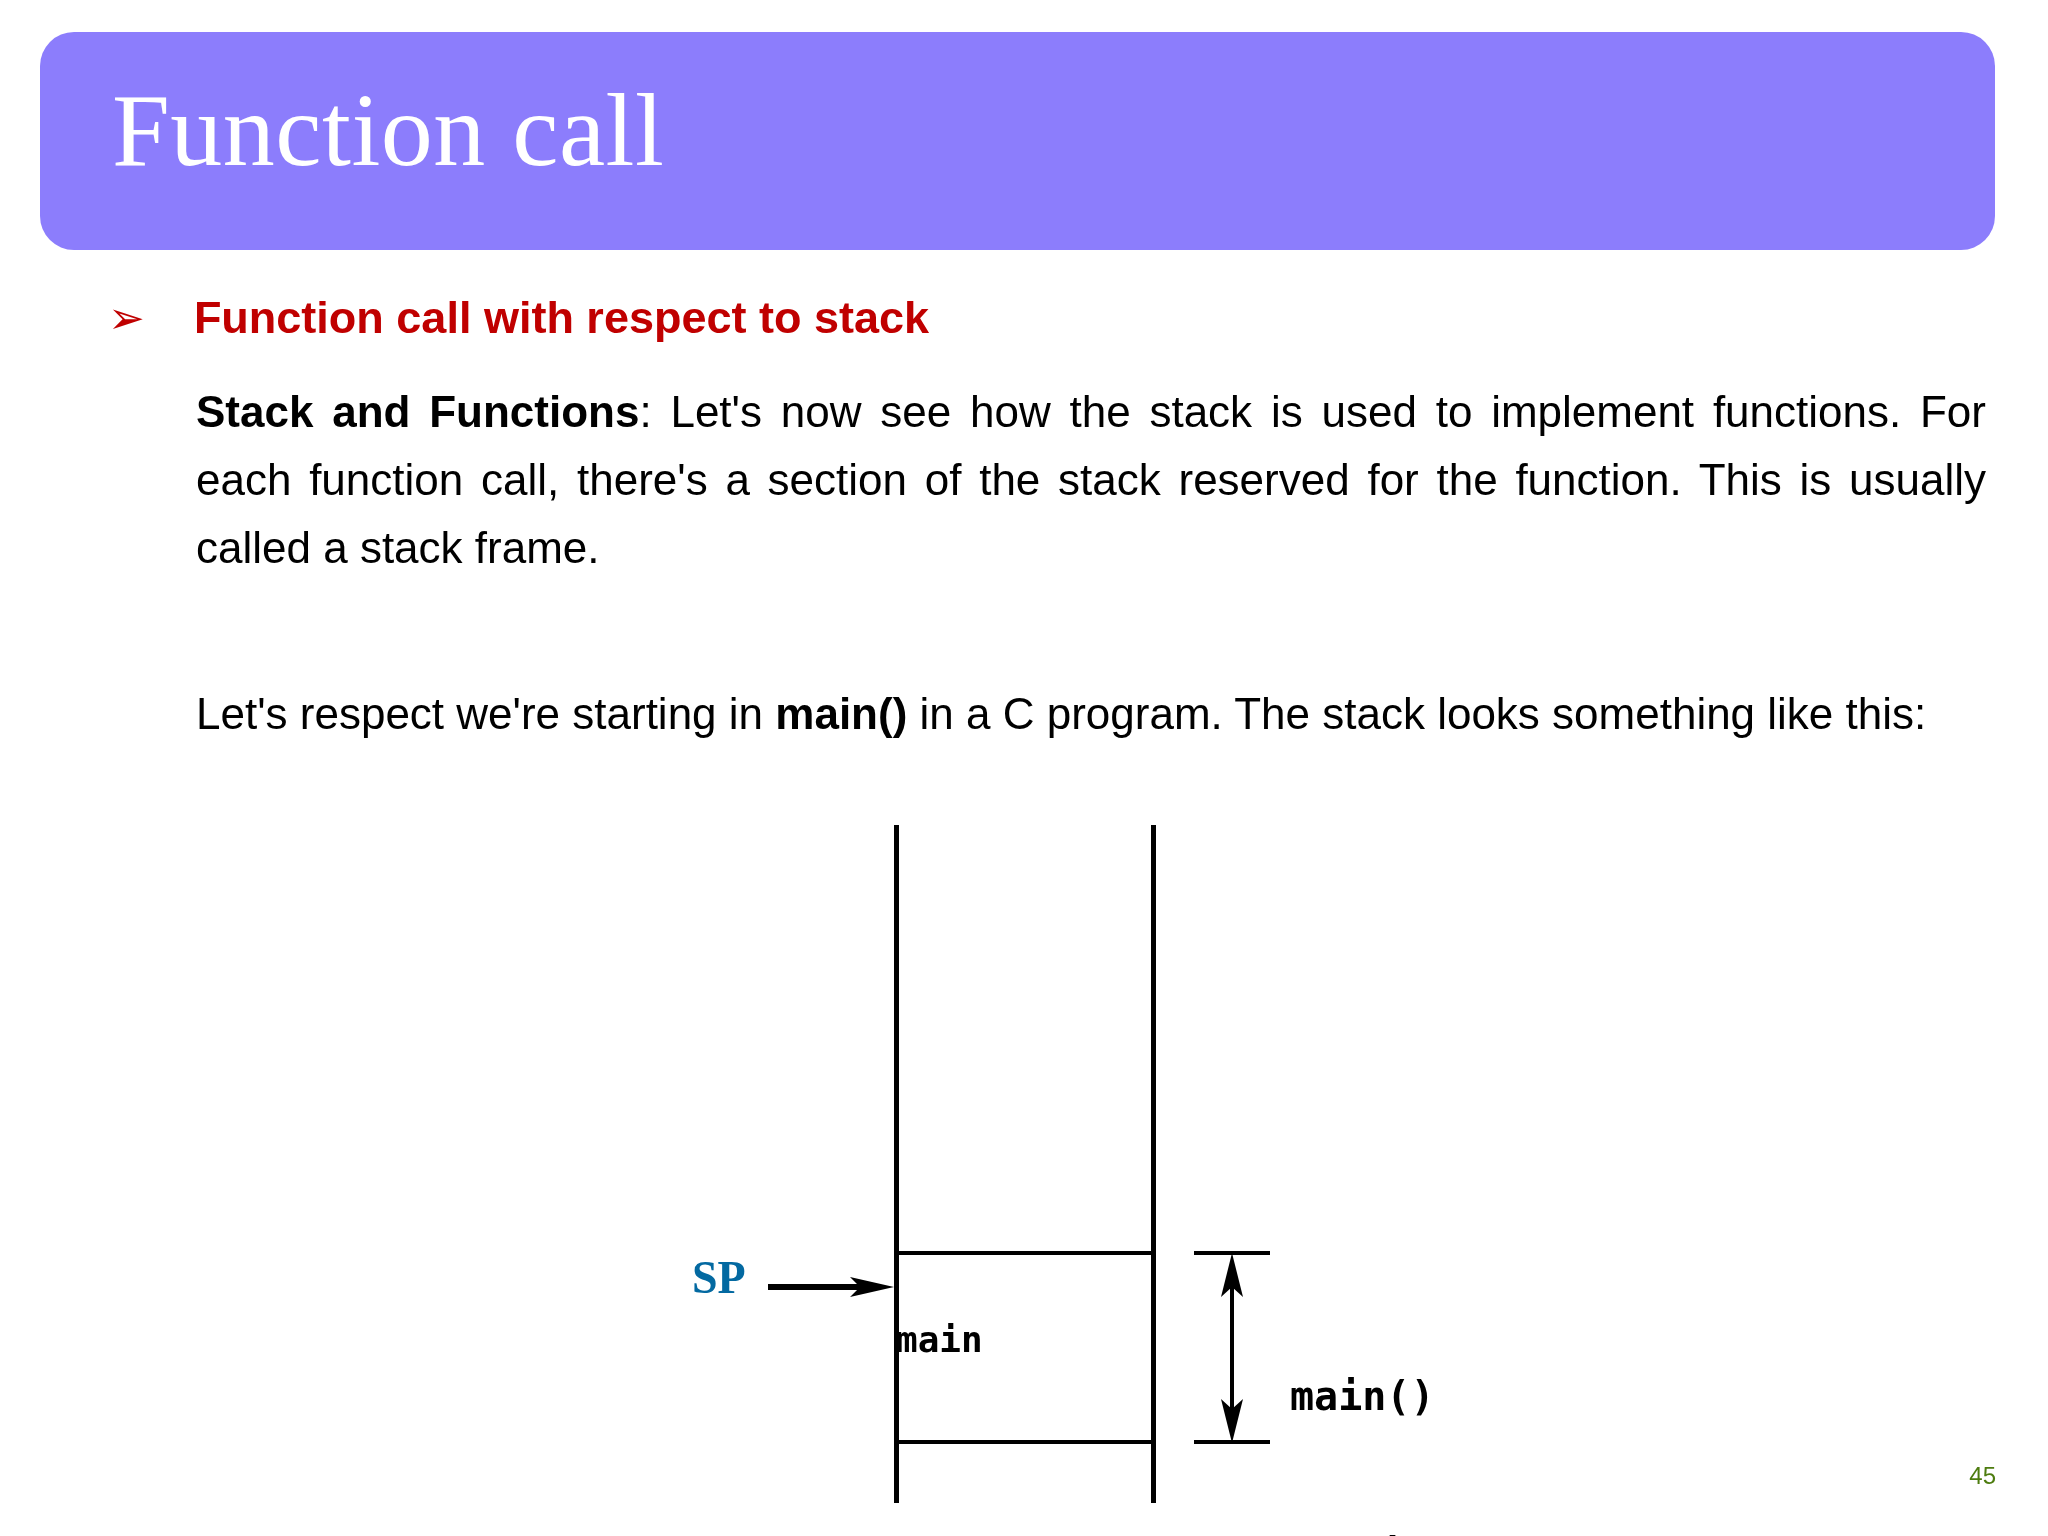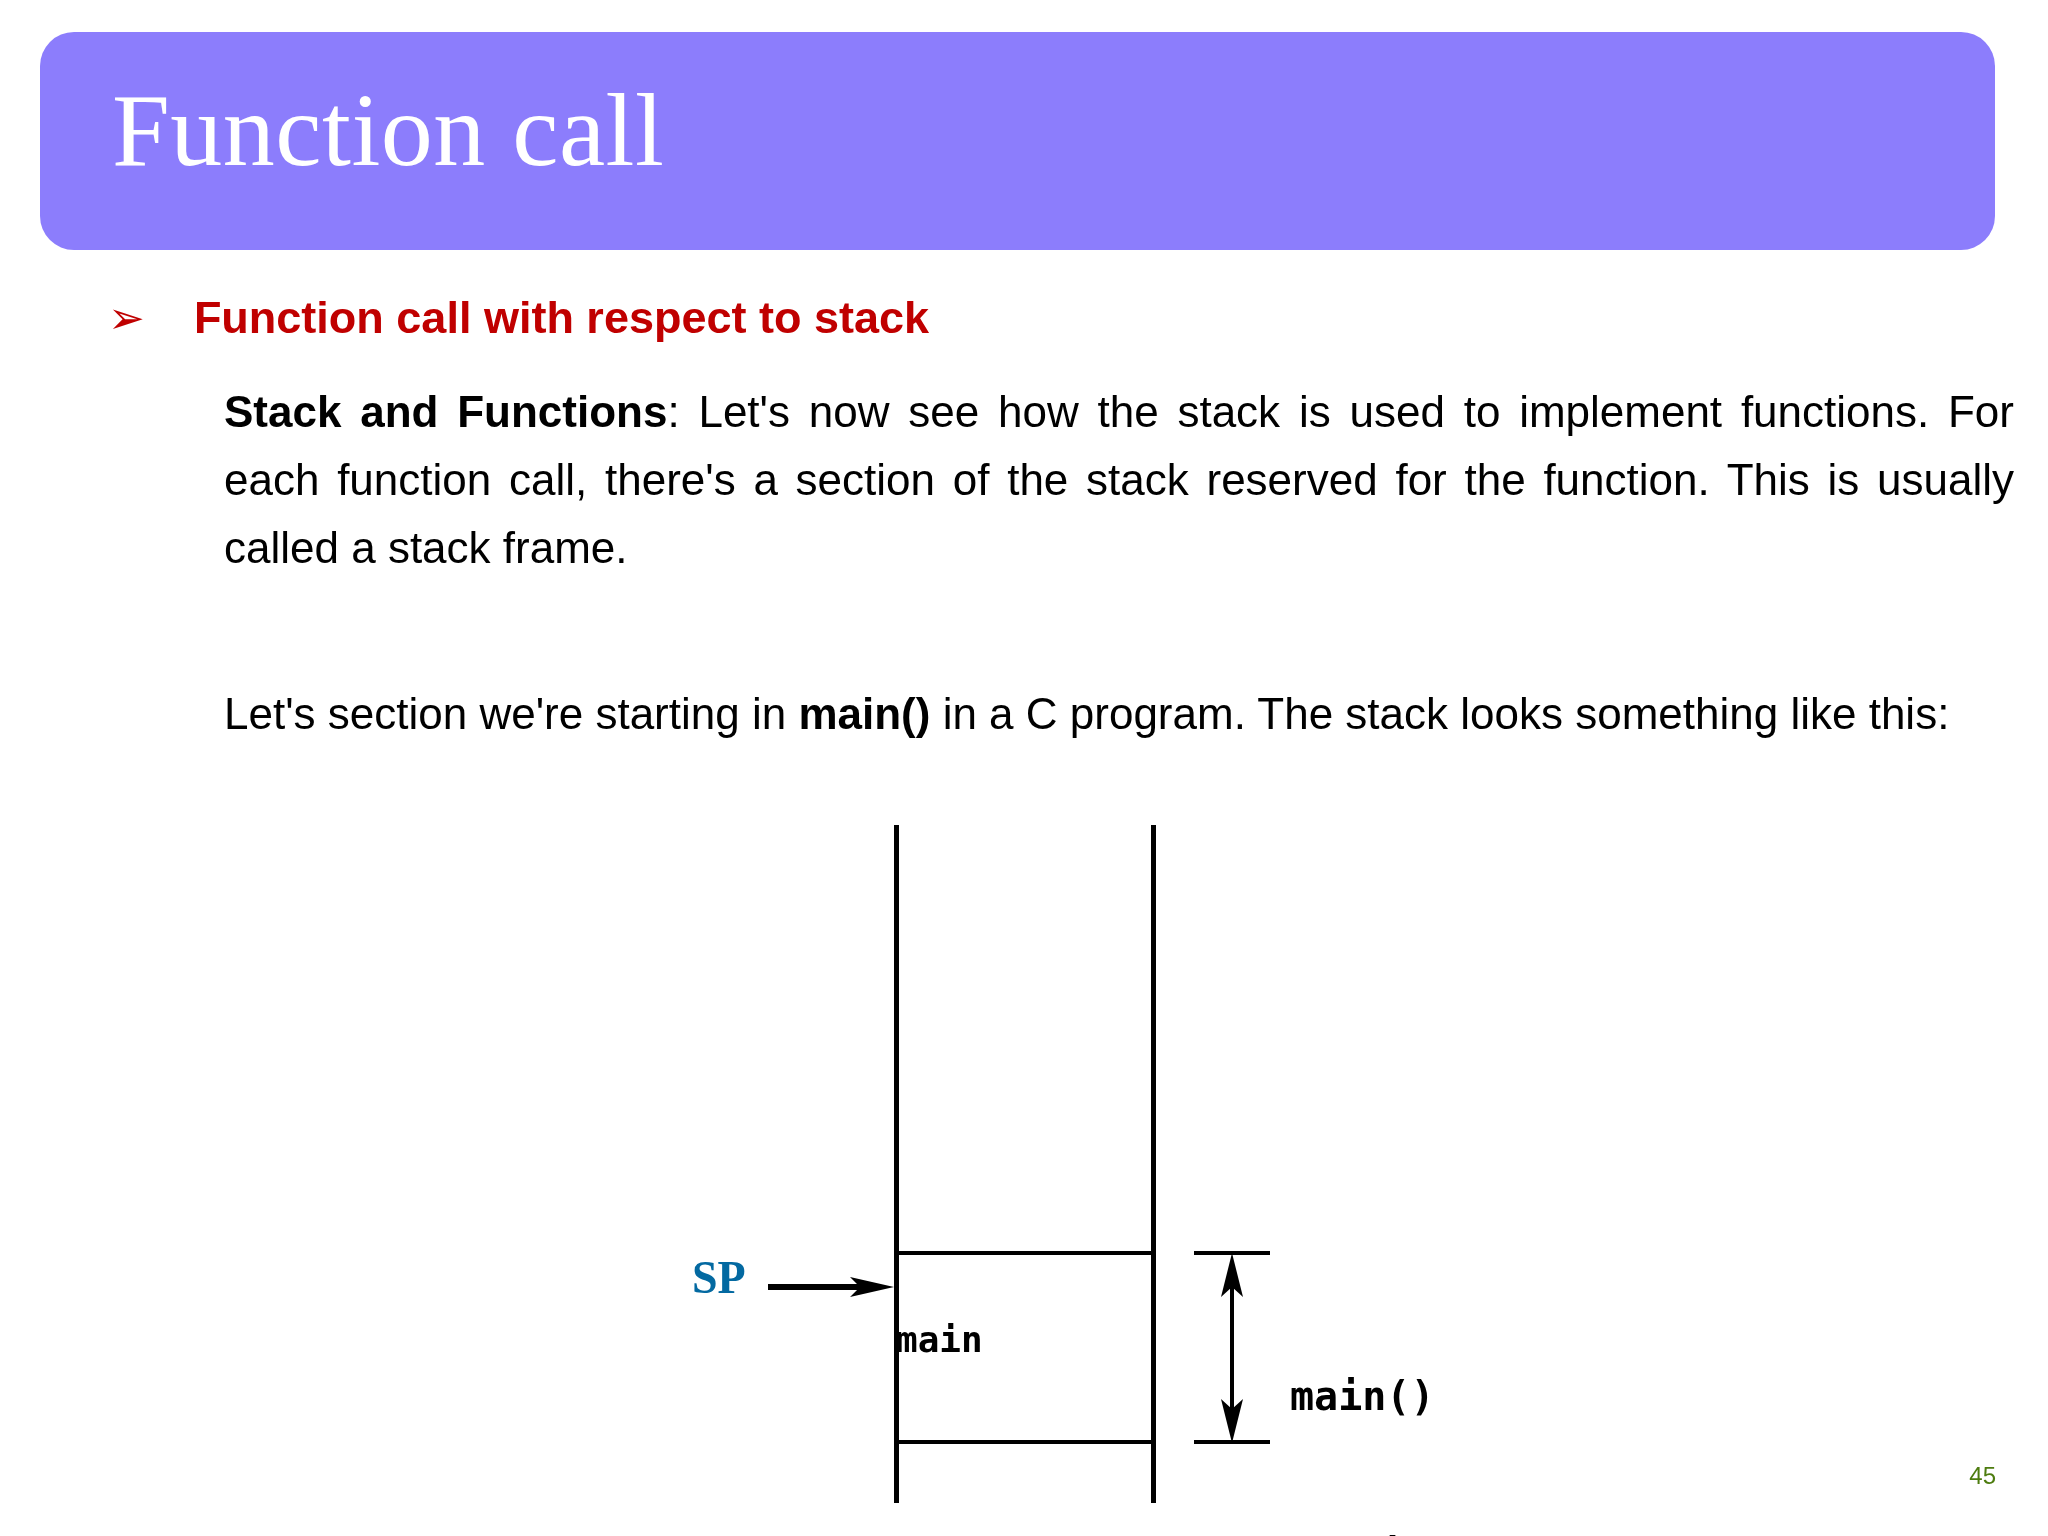--- a/index.html
+++ b/index.html
@@ -58,21 +58,21 @@
     font-size: 45px;
     line-height: 52px;
     font-weight: bold;
     white-space: nowrap;
     margin-left: 27px;
   }
 
   
   .body-para {
     position: absolute;
-    left: 224px;
+    left: 196px;
     width: 1790px;
     font-size: 44px;
     line-height: 68px;
     color: #000000;
     text-align: justify;
     text-justify: inter-word;
   }
   #para-1 { top: 378px; }
   #para-2 { top: 680px; }
   .para-strong { font-weight: bold; }
@@ -187,21 +187,21 @@
   <div id="title-text">Function call</div>
 </div>
 
 <div id="heading-row">
   <span id="heading-bullet">➢</span>
   <span id="heading-label">Function call with respect to stack</span>
 </div>
 
 <div id="para-1" class="body-para"><span class="para-strong">Stack and Functions</span><span>: Let's now see how the stack is used to implement functions. For each function call, there's a section of the stack reserved for the function. This is usually called a stack frame.</span></div>
 
-<div id="para-2" class="body-para"><span>Let's section we're starting in </span><span class="para-strong">main()</span><span> in a C program. The stack looks something like this:</span></div>
+<div id="para-2" class="body-para"><span>Let's respect we're starting in </span><span class="para-strong">main()</span><span> in a C program. The stack looks something like this:</span></div>
 
 <div id="stack-diagram">
 
   <div id="stack-left-wall" class="v-line"></div>
   <div id="stack-right-wall" class="v-line"></div>
 
   <div id="frame-top-line" class="h-line"></div>
   <div id="frame-bottom-line" class="h-line"></div>
 
   <div id="main-label">main</div>

